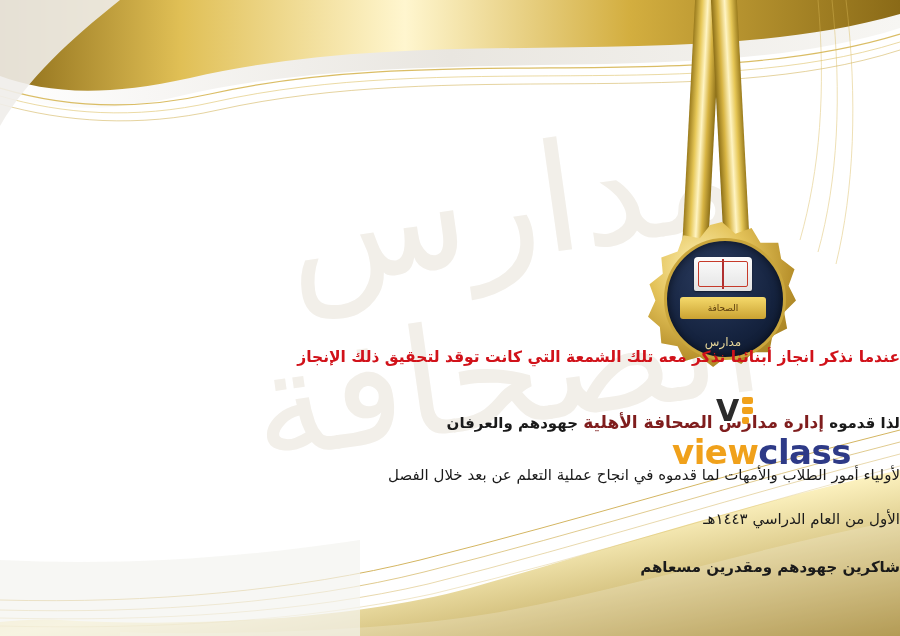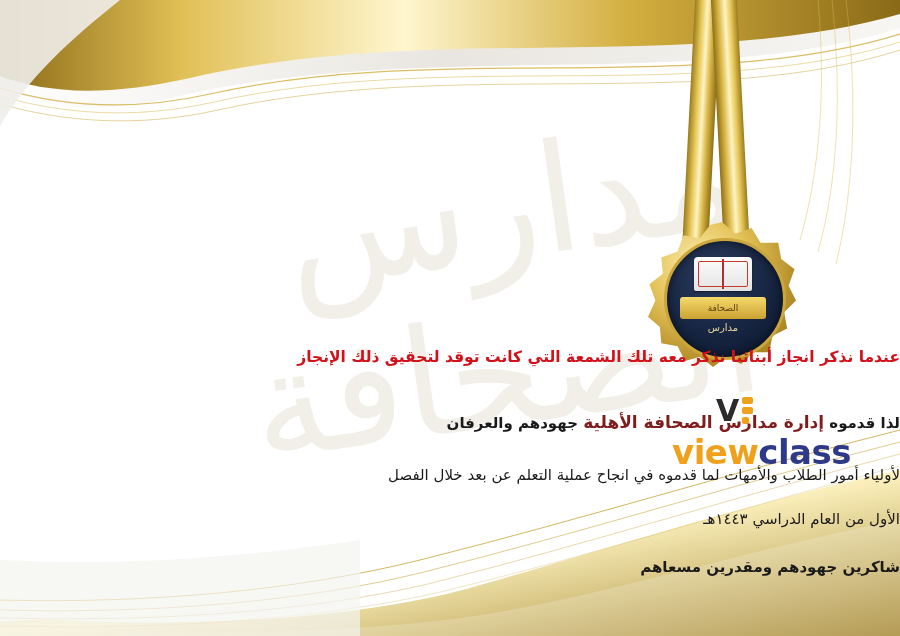--- a/index.html
+++ b/index.html
@@ -138,22 +138,22 @@
     height: 22px;
     background: linear-gradient(180deg,#f5d96b 0%, #caa232 100%);
     border-radius: 3px;
     color: #5a3c0c;
     font-size: 9px;
     line-height: 22px;
     text-align: center;
     letter-spacing: .5px;
   }
   .emblem-sub {
-    margin-top: 3px;
-    font-size: 10px;
+    margin-top: 16px;
+    font-size: 12px;
     color: #e7d79a;
     letter-spacing: .5px;
   }
   
   .heading {
     position: absolute;
     left: 60px;
     top: 70px;
     width: 560px;
     text-align: center;

